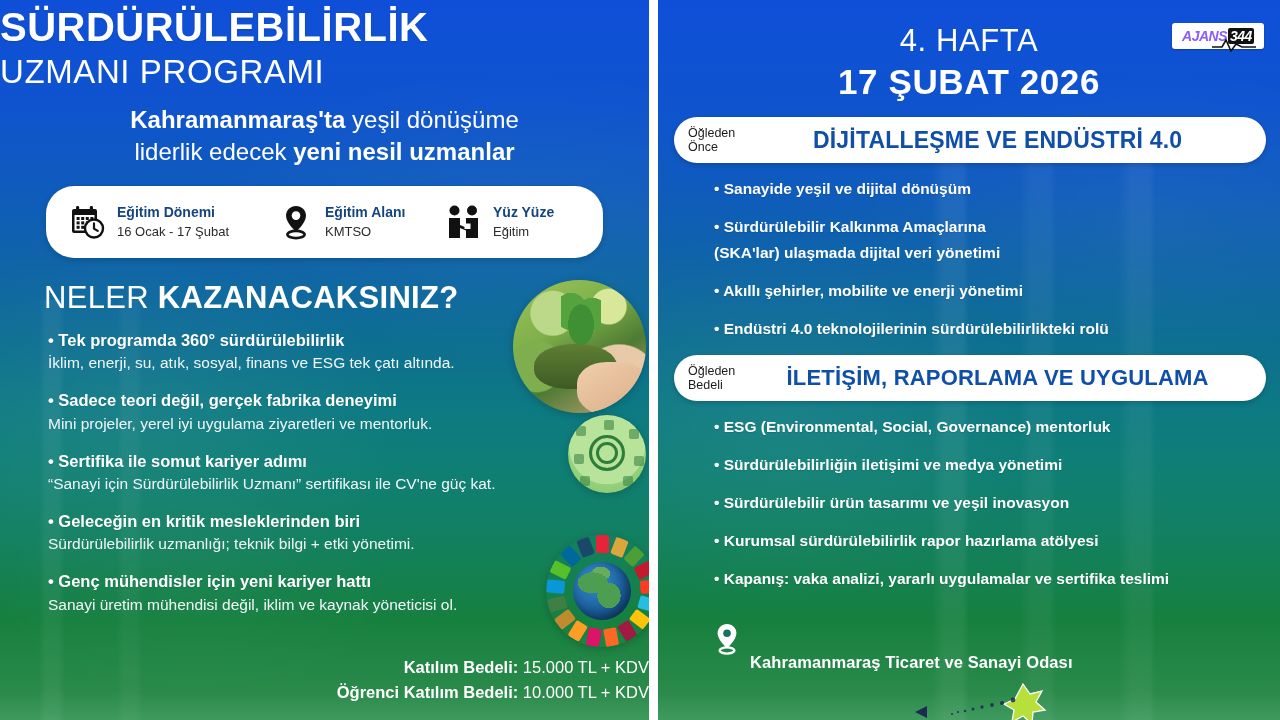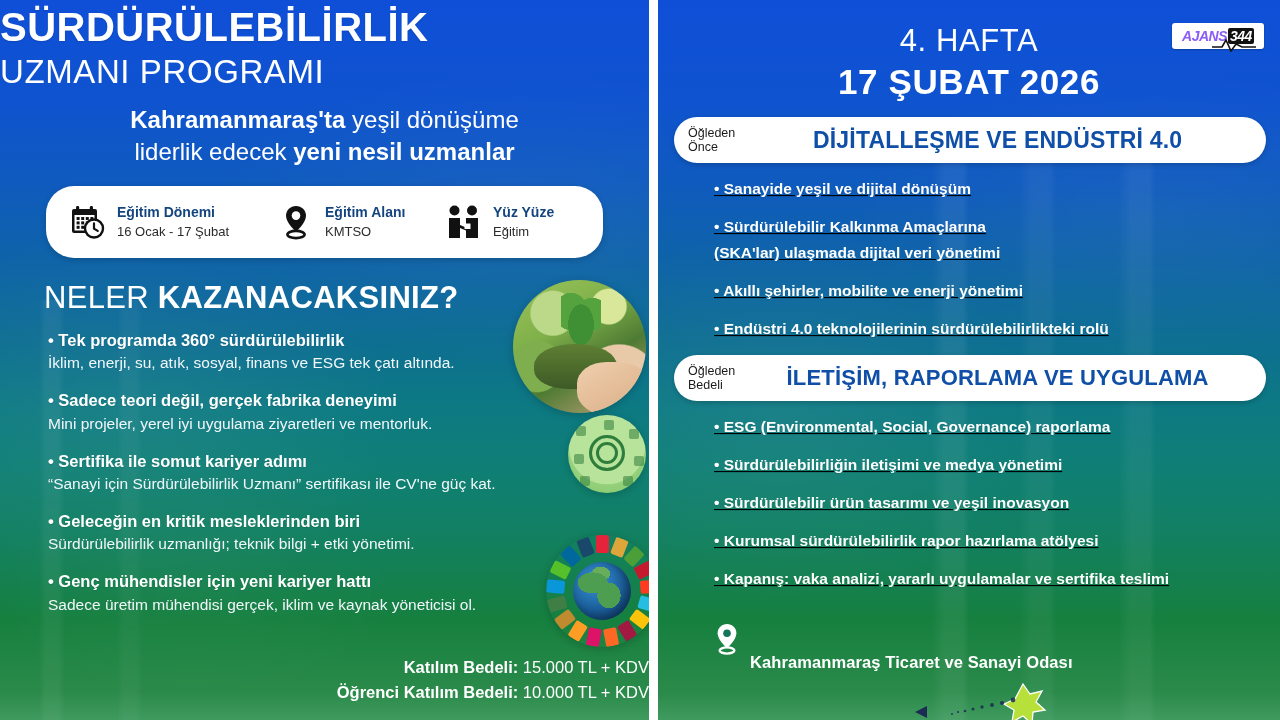--- a/index.html
+++ b/index.html
@@ -213,21 +213,21 @@
     font-size: 12.5px; line-height: 1.12; color:#1b1b1b; font-weight:400;
     flex: 0 0 auto; text-align:left;
   }
   .pill-title {
     flex: 1; text-align:center;
     font-size: 23px; font-weight: 800; color:#0f4fa8; letter-spacing:.2px;
     white-space: nowrap;
   }
   .pill-title.small { font-size: 22px; }
 
-  .rlist { margin: 14px 0 0 56px; width: 545px; text-decoration: underline; }
+  .rlist { margin: 14px 0 0 56px; width: 545px; }
   .rli {
     font-size: 15.5px; font-weight: 700; color:#ffffff; line-height: 1.55;
     margin-bottom: 14px;
     text-shadow: 0 1px 1px rgba(0,0,0,.12);
   }
   .rli.tight { margin-bottom: 2px; }
   .rli-cont { font-size: 15.5px; font-weight:700; color:#ffffff; line-height:1.55; margin-bottom: 14px;}
 
   .venue {
     margin: 18px 0 0 56px;
@@ -344,21 +344,21 @@
         <div class="bitem">
           <div class="bitem-t">• Sertifika ile somut kariyer adımı</div>
           <div class="bitem-d">“Sanayi için Sürdürülebilirlik Uzmanı” sertifikası ile CV'ne güç kat.</div>
         </div>
         <div class="bitem">
           <div class="bitem-t">• Geleceğin en kritik mesleklerinden biri</div>
           <div class="bitem-d">Sürdürülebilirlik uzmanlığı; teknik bilgi + etki yönetimi.</div>
         </div>
         <div class="bitem">
           <div class="bitem-t">• Genç mühendisler için yeni kariyer hattı</div>
-          <div class="bitem-d">Sadece üretim mühendisi gerçek, iklim ve kaynak yöneticisi ol.</div>
+          <div class="bitem-d">Sanayi üretim mühendisi değil, iklim ve kaynak yöneticisi ol.</div>
         </div>
       </div>
 
       <div class="prices">
         <div class="price-row"><b>Katılım Bedeli:</b><span> 15.000 TL + KDV</span></div>
         <div class="price-row"><b>Öğrenci Katılım Bedeli:</b><span> 10.000 TL + KDV</span></div>
       </div>
     </div>
 
     <div class="photo photo-seed">
@@ -439,21 +439,21 @@
 
       <div class="sec-pill">
         <span class="pill-when">
           <span>Öğleden</span><br>
           <span>Bedeli</span>
         </span>
         <span class="pill-title small">İLETİŞİM, RAPORLAMA VE UYGULAMA</span>
       </div>
 
       <div class="rlist">
-        <div class="rli">• ESG (Environmental, Social, Governance) raporlama</div>
+        <div class="rli">• ESG (Environmental, Social, Governance) mentorluk</div>
         <div class="rli">• Sürdürülebilirliğin iletişimi ve medya yönetimi</div>
         <div class="rli">• Sürdürülebilir ürün tasarımı ve yeşil inovasyon</div>
         <div class="rli">• Kurumsal sürdürülebilirlik rapor hazırlama atölyesi</div>
         <div class="rli">• Kapanış: vaka analizi, yararlı uygulamalar ve sertifika teslimi</div>
       </div>
 
       <div class="venue">
         <span>
           <svg width="26" height="32" viewBox="0 0 26 32">
             <path d="M13 1C7.8 1 3.6 5.1 3.6 10.2c0 6.6 9.4 15 9.4 15s9.4-8.4 9.4-15C22.4 5.1 18.2 1 13 1z" fill="#ffffff"></path>

